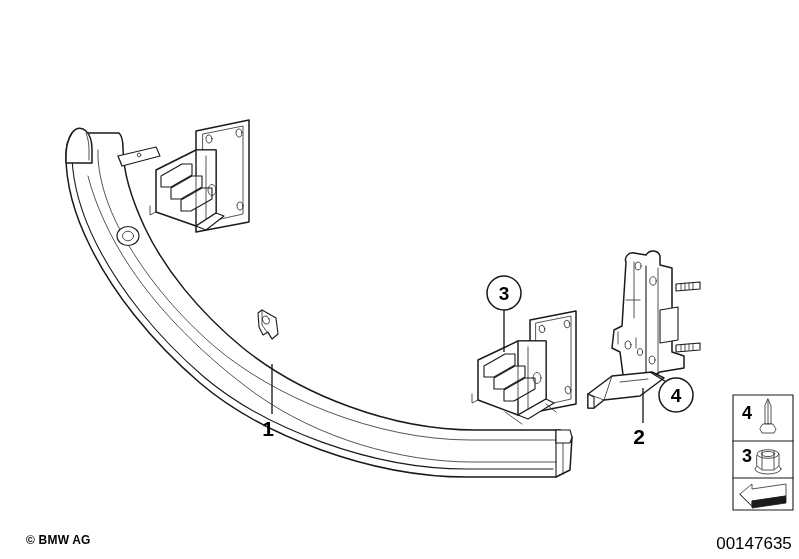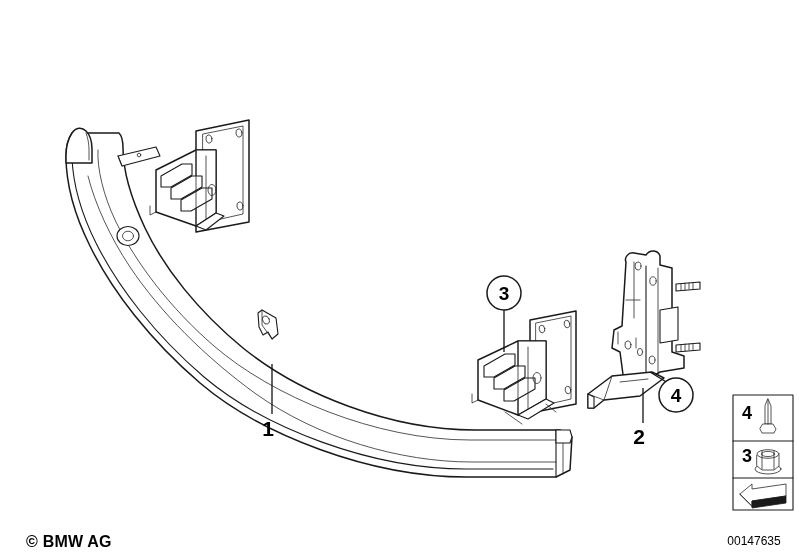--- a/index.html
+++ b/index.html
@@ -21,33 +21,33 @@
     position: absolute;
     left: 0;
     top: 0;
     width: 799px;
     height: 559px;
   }
   .copyright {
     position: absolute;
     left: 26px;
     top: 533px;
-    font-size: 16px;
+    font-size: 12px;
     font-weight: bold;
     color: #000000;
     letter-spacing: 0.2px;
     white-space: nowrap;
   }
   .diagram-id {
     position: absolute;
     left: 714px;
     top: 534px;
     width: 80px;
     text-align: center;
-    font-size: 12px;
+    font-size: 17px;
     color: #000000;
     white-space: nowrap;
   }
 </style>
 </head>
 <body>
 
 <div id="page">
 
   <svg id="drawing" viewBox="0 0 799 559">

